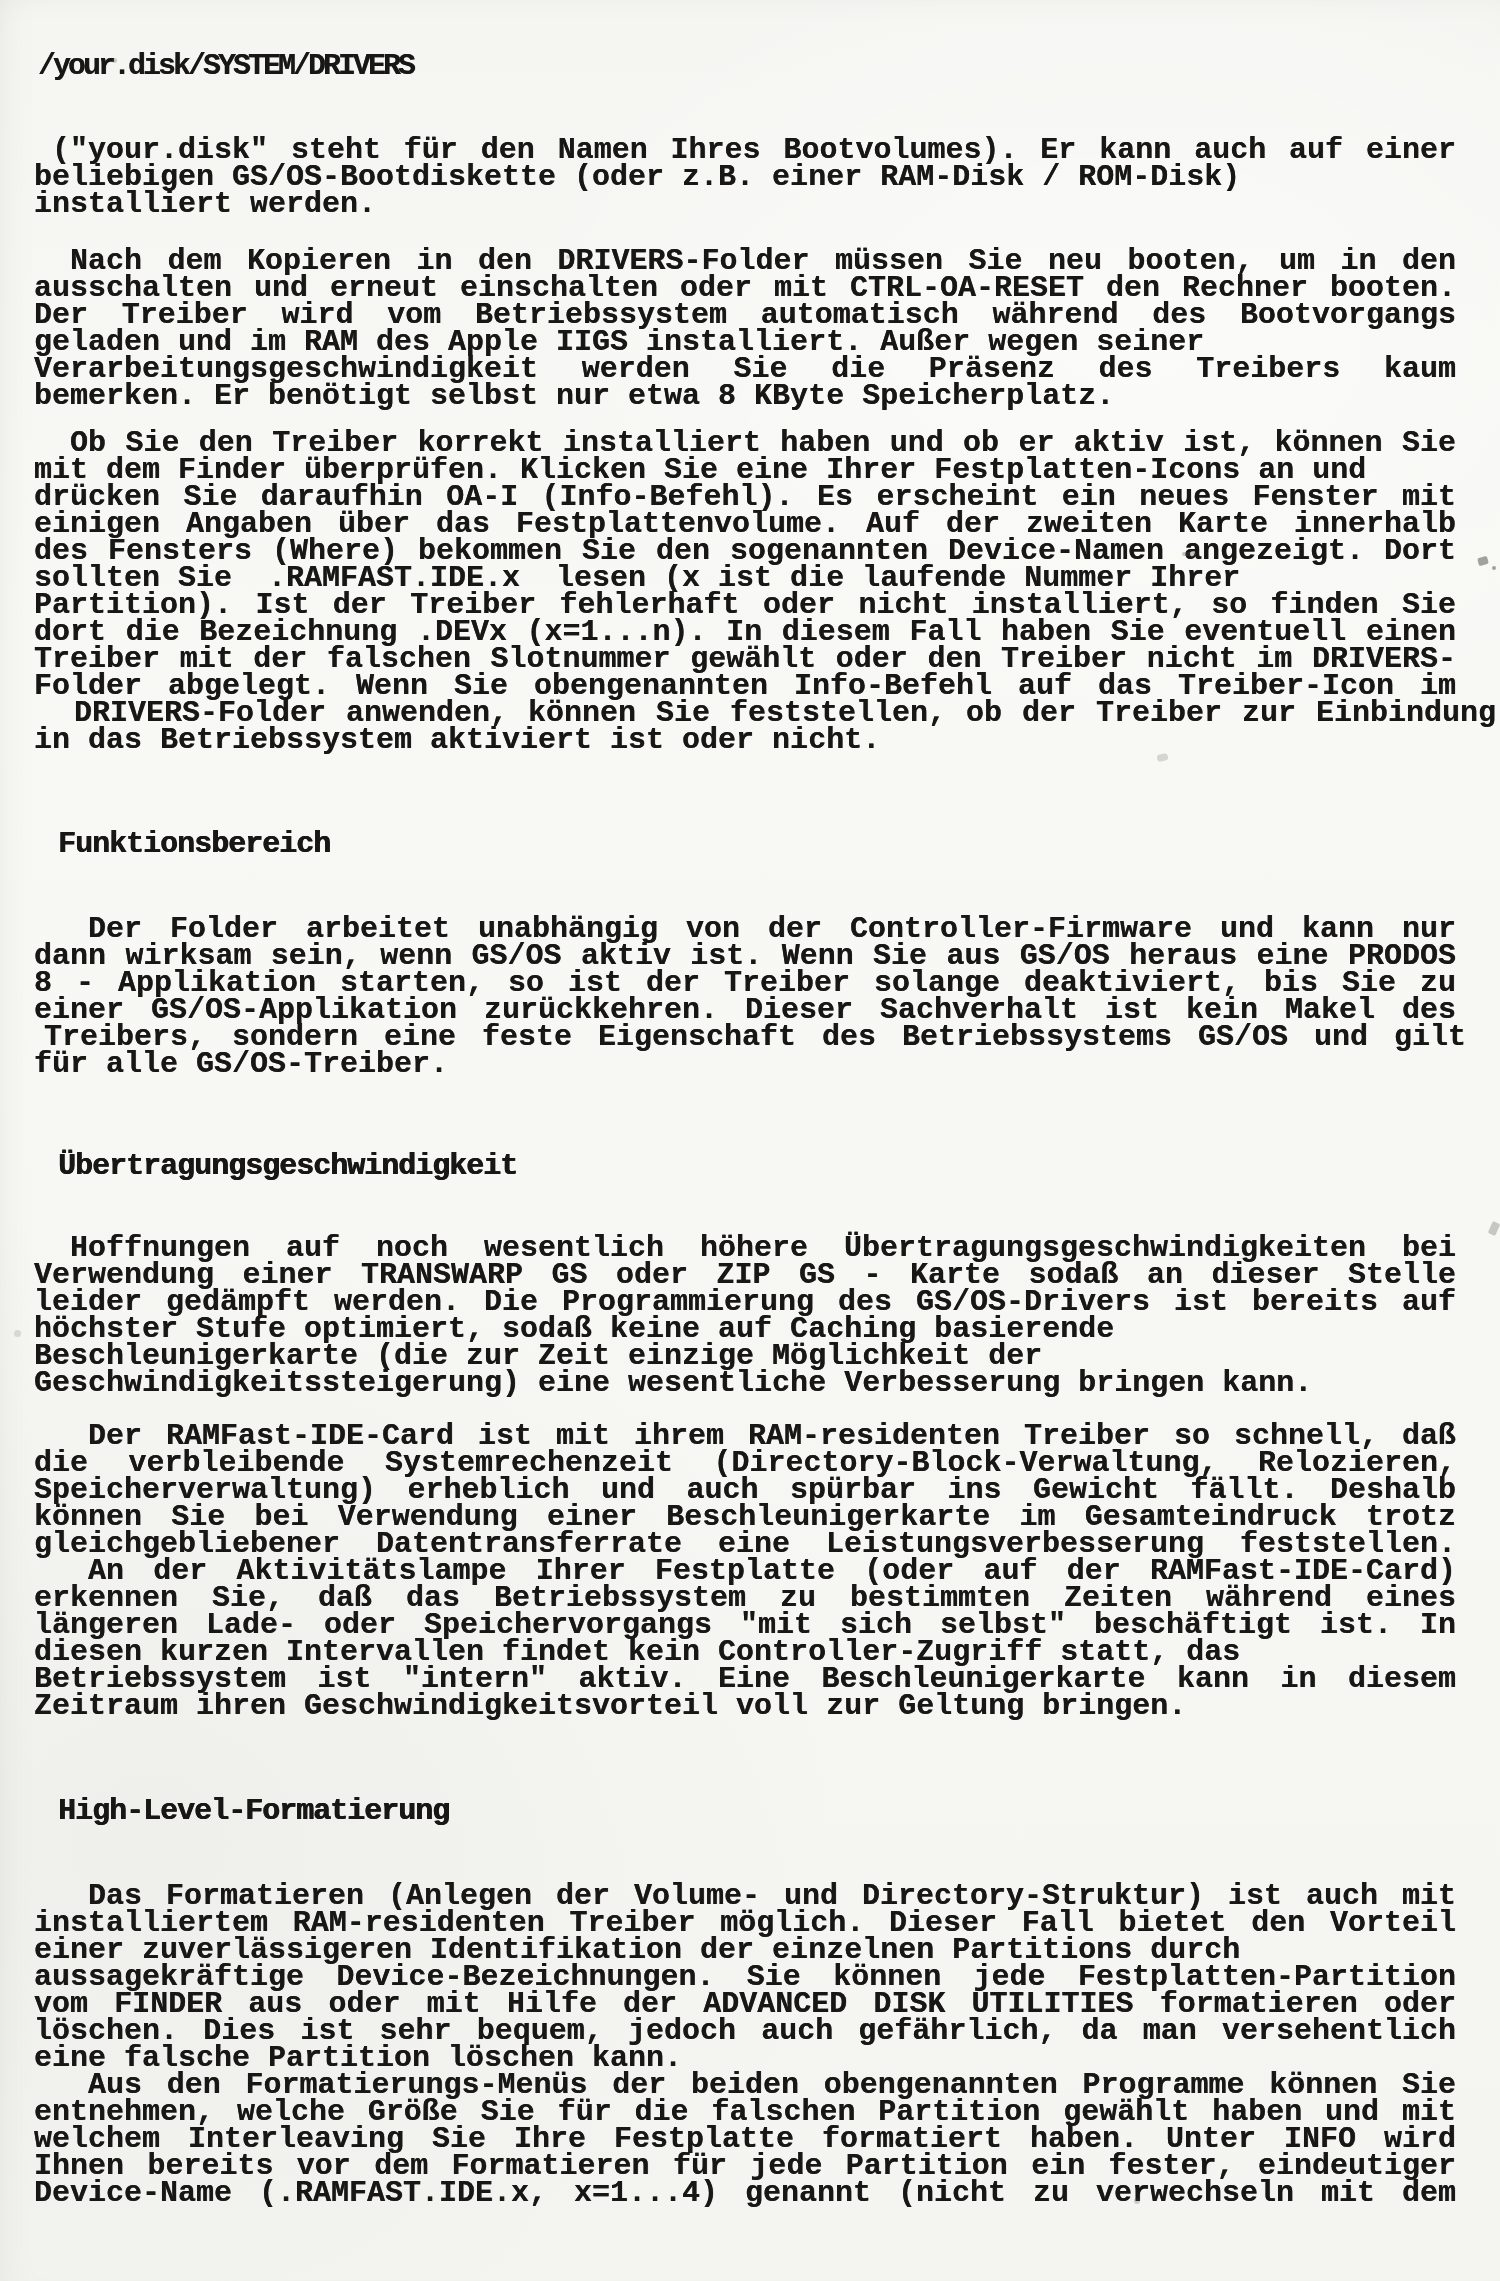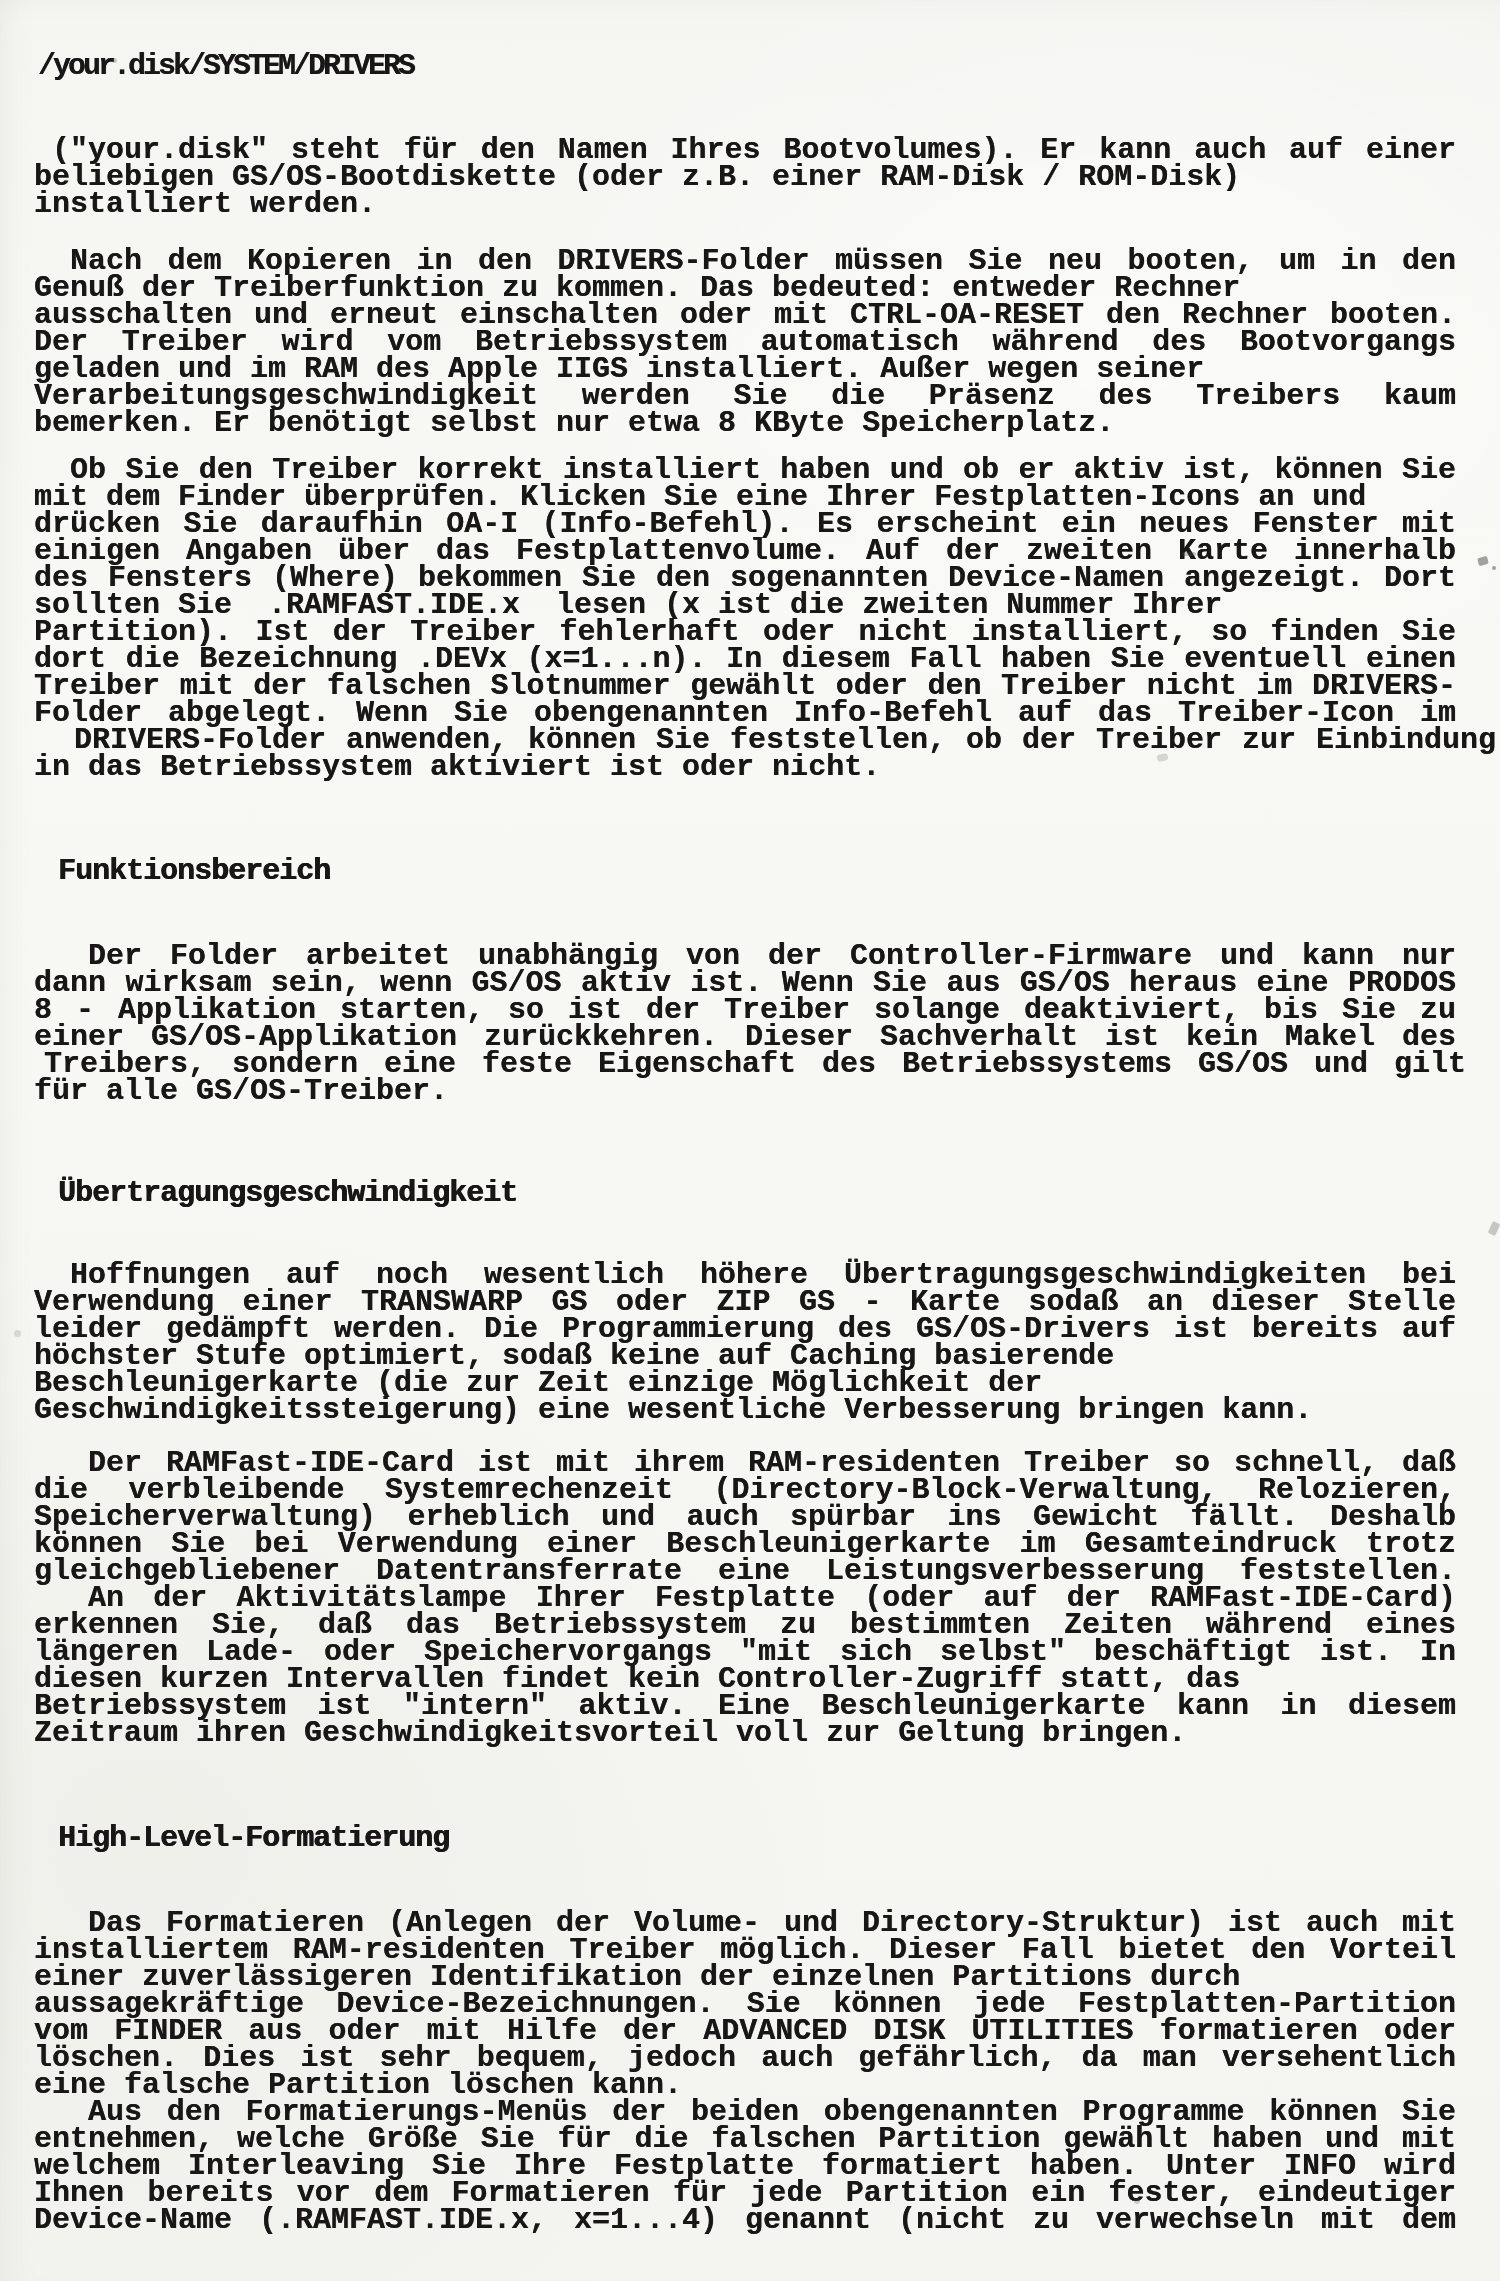--- a/index.html
+++ b/index.html
@@ -80,34 +80,33 @@
 <div class="page">
   <div class="header-line">/your.disk/SYSTEM/DRIVERS</div>
   <div>
       <div class="block blk-0 paragraph">
         <div class="line just" style="padding-left: 18px;">("your.disk" steht für den Namen Ihres Bootvolumes). Er kann auch auf einer</div>
         <div class="line raw">beliebigen GS/OS-Bootdiskette (oder z.B. einer RAM-Disk / ROM-Disk)</div>
         <div class="line raw">installiert werden.</div>
       </div>
       <div class="block blk-1 paragraph">
         <div class="line just" style="padding-left: 36px;">Nach dem Kopieren in den DRIVERS-Folder müssen Sie neu booten, um in den</div>
-        <div class="line raw">Genuß der Treiberfunktion zu kommen. Das bedeuted: entweder Rechner</div>
         <div class="line just" style="padding-left: 0px;">ausschalten und erneut einschalten oder mit CTRL-OA-RESET den Rechner booten.</div>
         <div class="line just" style="padding-left: 0px;">Der Treiber wird vom Betriebssystem automatisch während des Bootvorgangs</div>
         <div class="line raw">geladen und im RAM des Apple IIGS installiert. Außer wegen seiner</div>
         <div class="line just" style="padding-left: 0px;">Verarbeitungsgeschwindigkeit werden Sie die Präsenz des Treibers kaum</div>
         <div class="line raw">bemerken. Er benötigt selbst nur etwa 8 KByte Speicherplatz.</div>
       </div>
       <div class="block blk-2 paragraph">
         <div class="line just" style="padding-left: 36px;">Ob Sie den Treiber korrekt installiert haben und ob er aktiv ist, können Sie</div>
         <div class="line raw">mit dem Finder überprüfen. Klicken Sie eine Ihrer Festplatten-Icons an und</div>
         <div class="line just" style="padding-left: 0px;">drücken Sie daraufhin OA-I (Info-Befehl). Es erscheint ein neues Fenster mit</div>
         <div class="line just" style="padding-left: 0px;">einigen Angaben über das Festplattenvolume. Auf der zweiten Karte innerhalb</div>
         <div class="line just" style="padding-left: 0px;">des Fensters (Where) bekommen Sie den sogenannten Device-Namen angezeigt. Dort</div>
-        <div class="line raw">sollten Sie  .RAMFAST.IDE.x  lesen (x ist die zweiten Nummer Ihrer</div>
+        <div class="line raw">sollten Sie  .RAMFAST.IDE.x  lesen (x ist die laufende Nummer Ihrer</div>
         <div class="line just" style="padding-left: 0px;">Partition). Ist der Treiber fehlerhaft oder nicht installiert, so finden Sie</div>
         <div class="line just" style="padding-left: 0px;">dort die Bezeichnung .DEVx (x=1...n). In diesem Fall haben Sie eventuell einen</div>
         <div class="line just" style="padding-left: 0px;">Treiber mit der falschen Slotnummer gewählt oder den Treiber nicht im DRIVERS-</div>
         <div class="line just" style="padding-left: 0px;">Folder abgelegt. Wenn Sie obengenannten Info-Befehl auf das Treiber-Icon im</div>
         <div class="line just" style="padding-left: 0px; margin-left: 40px;">DRIVERS-Folder anwenden, können Sie feststellen, ob der Treiber zur Einbindung</div>
         <div class="line raw">in das Betriebssystem aktiviert ist oder nicht.</div>
       </div>
       <div class="block blk-3 heading">Funktionsbereich</div>
       <div class="block blk-4 paragraph">
         <div class="line just" style="padding-left: 54px;">Der Folder arbeitet unabhängig von der Controller-Firmware und kann nur</div>

